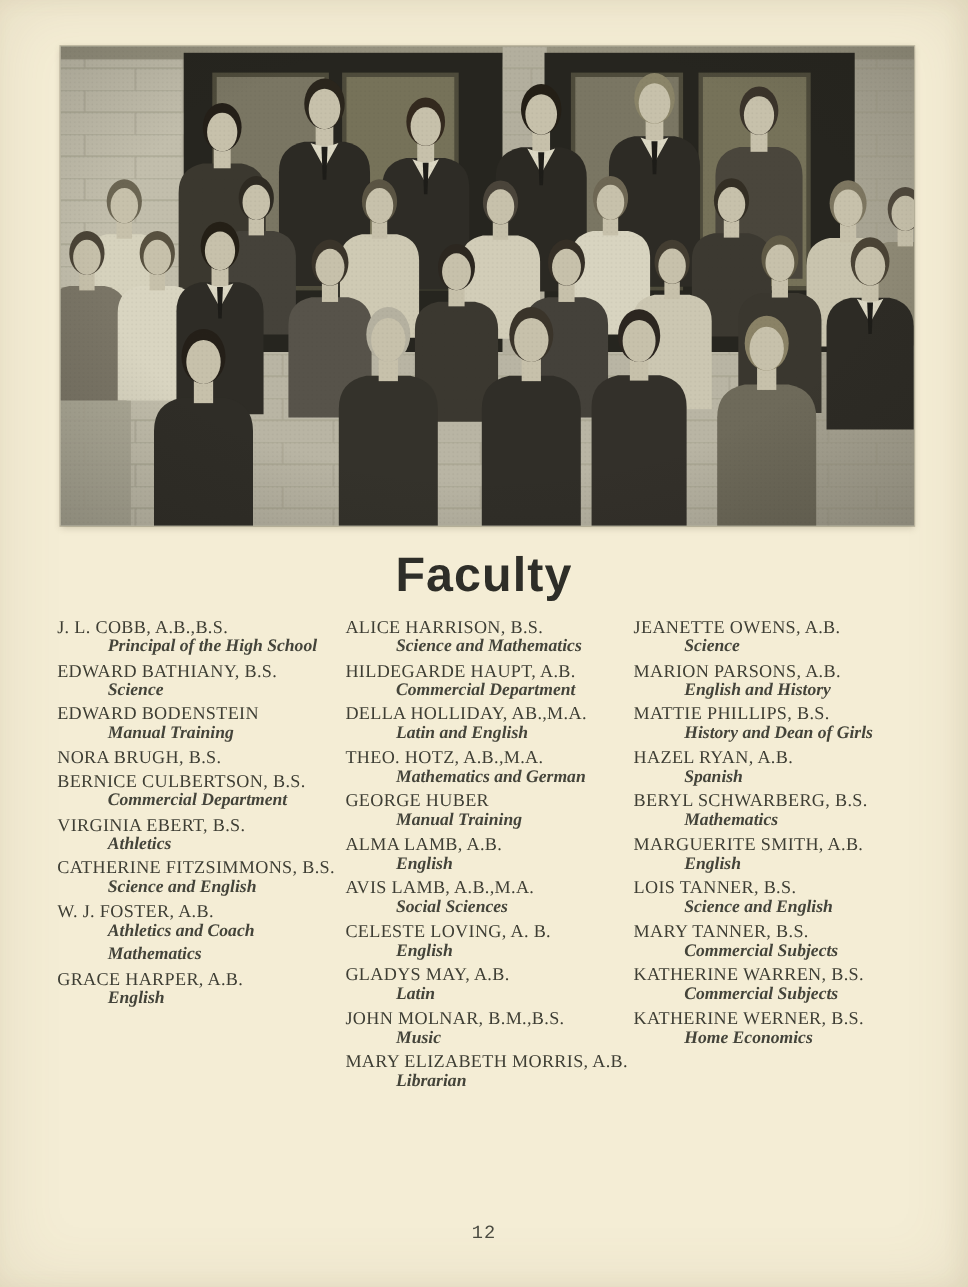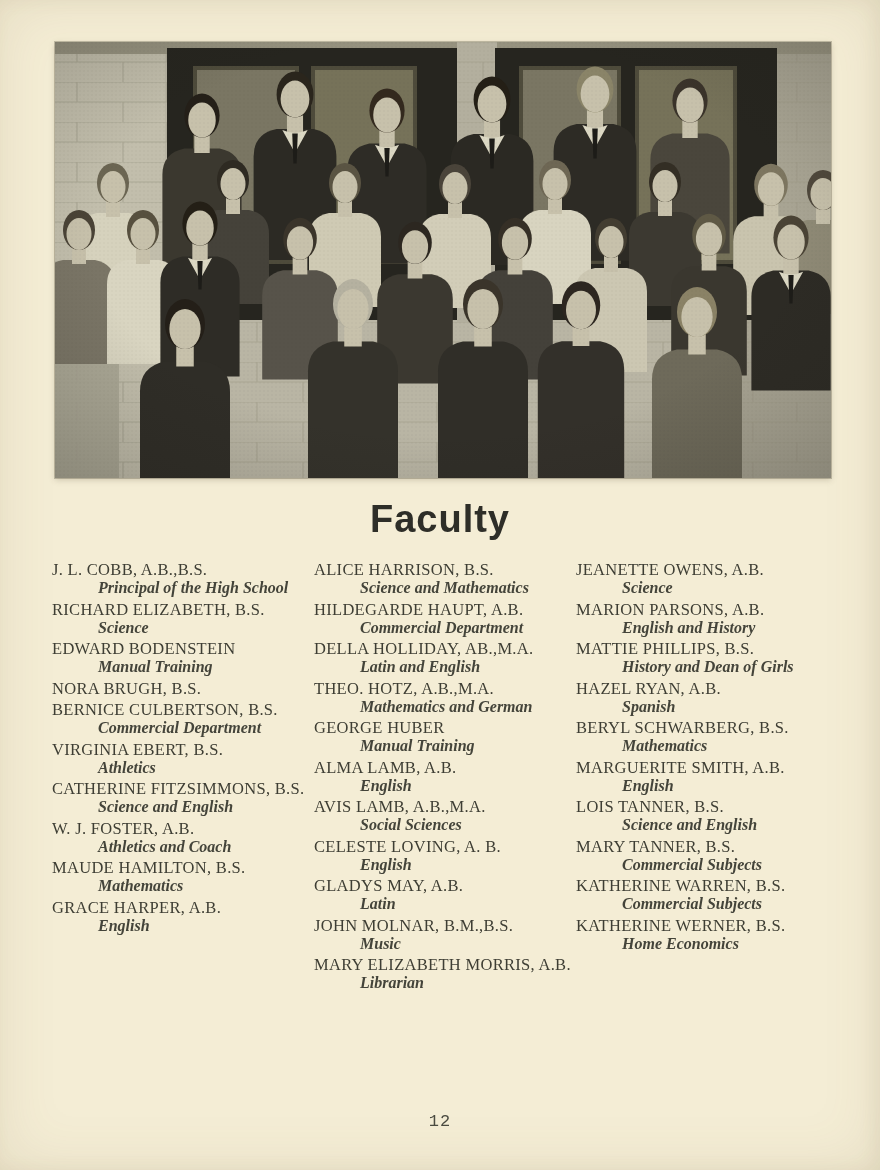--- a/index.html
+++ b/index.html
@@ -14,21 +14,21 @@
     box-shadow:inset 0 0 60px rgba(120,100,60,.12), inset -6px 0 18px rgba(120,100,60,.08);}
   .photo{
     position:absolute;left:55px;top:42px;width:776px;height:436px;
     box-shadow:0 0 0 1px rgba(70,65,48,.28), 0 2px 6px rgba(90,80,55,.25);
     background:#b9b5a4;overflow:hidden;
   }
   .photo svg{display:block;width:100%;height:100%;}
   .title{
     position:absolute;left:0;top:498px;width:880px;text-align:center;
     font-family:"Liberation Sans", sans-serif;
-    font-weight:bold;font-size:38px;letter-spacing:1px;color:#2e2e28;
+    font-weight:bold;font-size:44px;letter-spacing:1px;color:#2e2e28;
   }
   .list{
     position:absolute;left:52px;top:561px;width:792px;
     display:grid;grid-template-columns:262px 262px 268px;column-gap:0;
   }
   .entry{margin-bottom:3.5px;}
   .fname{
     font-size:16.5px;font-weight:normal;letter-spacing:.3px;line-height:18px;
     color:#3e3e34;white-space:nowrap;
   }
@@ -270,21 +270,21 @@
 
 <div class="title">Faculty</div>
 
 <div class="list">
   <div>
       <div class="entry">
         <div class="fname">J. L. COBB, A.B.,B.S.</div>
         <div class="frole">Principal of the High School</div>
       </div>
       <div class="entry">
-        <div class="fname">RICHARD ELIZABETH, B.S.</div>
+        <div class="fname">EDWARD BATHIANY, B.S.</div>
         <div class="frole">Science</div>
       </div>
       <div class="entry">
         <div class="fname">EDWARD BODENSTEIN</div>
         <div class="frole">Manual Training</div>
       </div>
       <div class="entry">
         <div class="fname">NORA BRUGH, B.S.</div>
       </div>
       <div class="entry">
@@ -299,21 +299,20 @@
       </div>
       <div class="entry">
         <div class="fname">CATHERINE FITZSIMMONS, B.S.</div>
         <div class="frole">Science and English</div>
       </div>
       <div class="entry">
         <div class="fname">W. J. FOSTER, A.B.</div>
         <div class="frole">Athletics and Coach</div>
       </div>
       <div class="entry">
-        <div class="fname">MAUDE HAMILTON, B.S.</div>
         <div class="frole">Mathematics</div>
       </div>
       <div class="entry">
         <div class="fname">GRACE HARPER, A.B.</div>
         <div class="frole">English</div>
       </div>
     </div>
   <div>
       <div class="entry">
         <div class="fname">ALICE HARRISON, B.S.</div>

